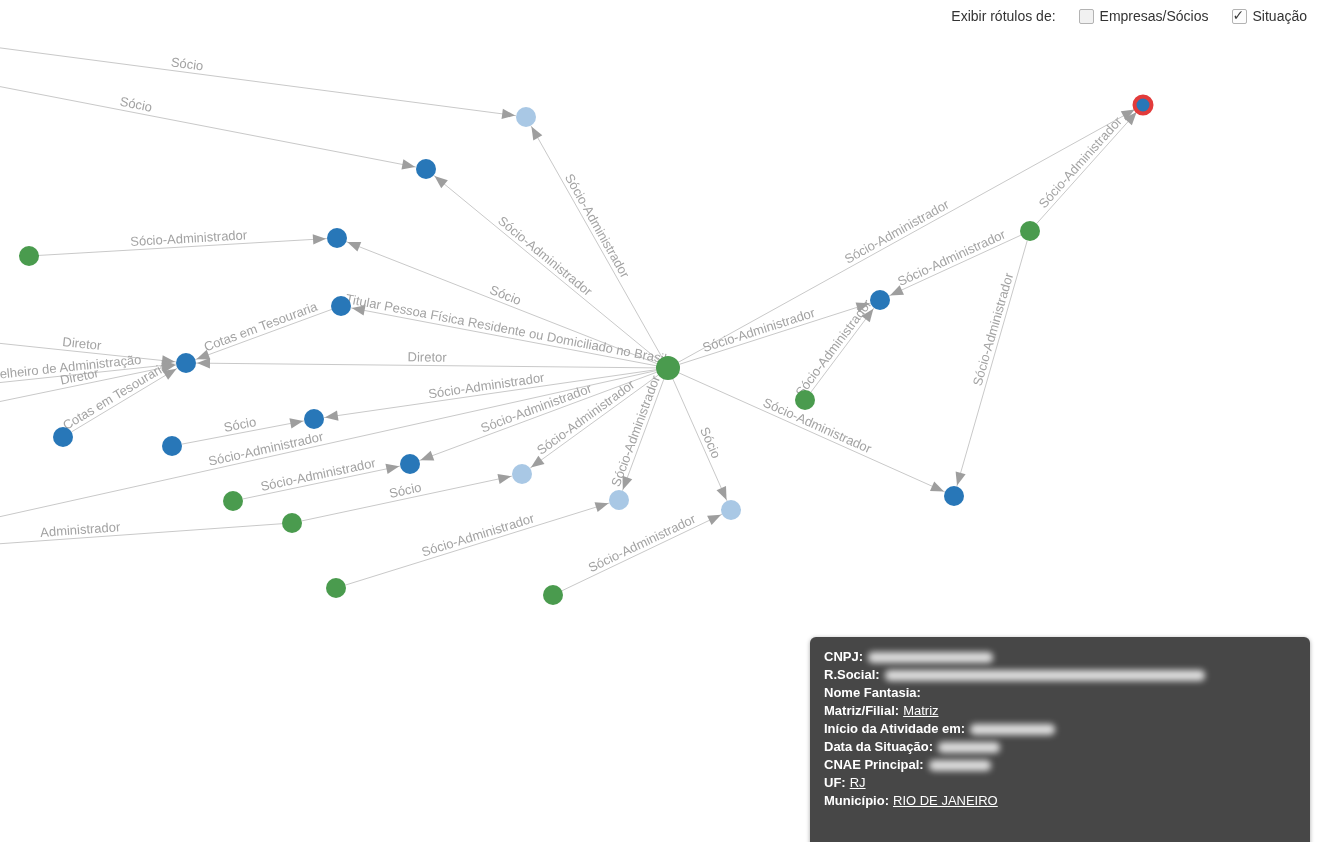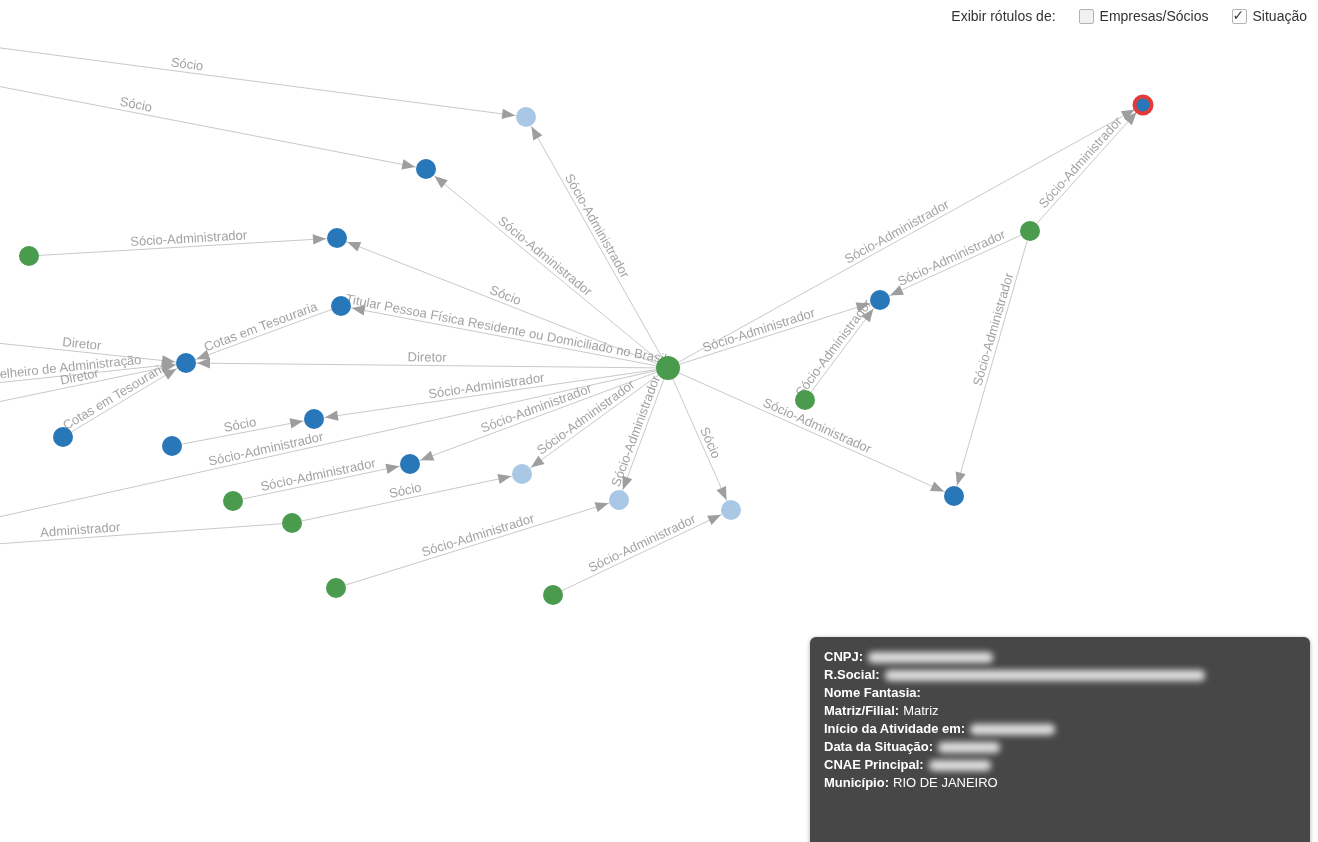--- a/index.html
+++ b/index.html
@@ -31,21 +31,21 @@
   .edge-arrow{fill:#9e9e9e;}
   
   .tooltip{
     position:absolute;left:810px;top:637px;width:500px;height:244px;
     background:#474747;border-radius:6px;box-shadow:0 1px 4px rgba(0,0,0,.35);
     color:#fff;font-size:13px;line-height:18px;padding:11px 14px;box-sizing:border-box;
     z-index:4;
   }
   .tt-row{white-space:nowrap;}
   .tt-label{font-weight:bold;filter:blur(.4px);}
-  .tt-value{font-weight:normal;margin-left:4px;}
+  .tt-value{font-weight:normal;margin-left:4px;text-decoration:underline;}
   .redacted{
     display:inline-block;height:11px;border-radius:5px;margin-left:5px;
     background:rgba(255,255,255,.82);filter:blur(3px);vertical-align:middle;
   }
 </style>
 </head>
 <body>
 
 <svg id="graph" width="1318" height="842">
     <g>
@@ -188,14 +188,15 @@
 </div>
 
 <div class="tooltip" id="tooltip">
     <div class="tt-row"><span class="tt-label">CNPJ:</span><span class="redacted" style="width: 125px;"></span></div>
     <div class="tt-row"><span class="tt-label">R.Social:</span><span class="redacted" style="width: 320px;"></span></div>
     <div class="tt-row"><span class="tt-label">Nome Fantasia:</span></div>
     <div class="tt-row"><span class="tt-label">Matriz/Filial:</span><span class="tt-value">Matriz</span></div>
     <div class="tt-row"><span class="tt-label">Início da Atividade em:</span><span class="redacted" style="width: 85px;"></span></div>
     <div class="tt-row"><span class="tt-label">Data da Situação:</span><span class="redacted" style="width: 62px;"></span></div>
     <div class="tt-row"><span class="tt-label">CNAE Principal:</span><span class="redacted" style="width: 62px;"></span></div>
+    <div class="tt-row"><span class="tt-label">UF:</span><span class="tt-value">RJ</span></div>
     <div class="tt-row"><span class="tt-label">Município:</span><span class="tt-value">RIO DE JANEIRO</span></div>
   </div>
 
 </body></html>

